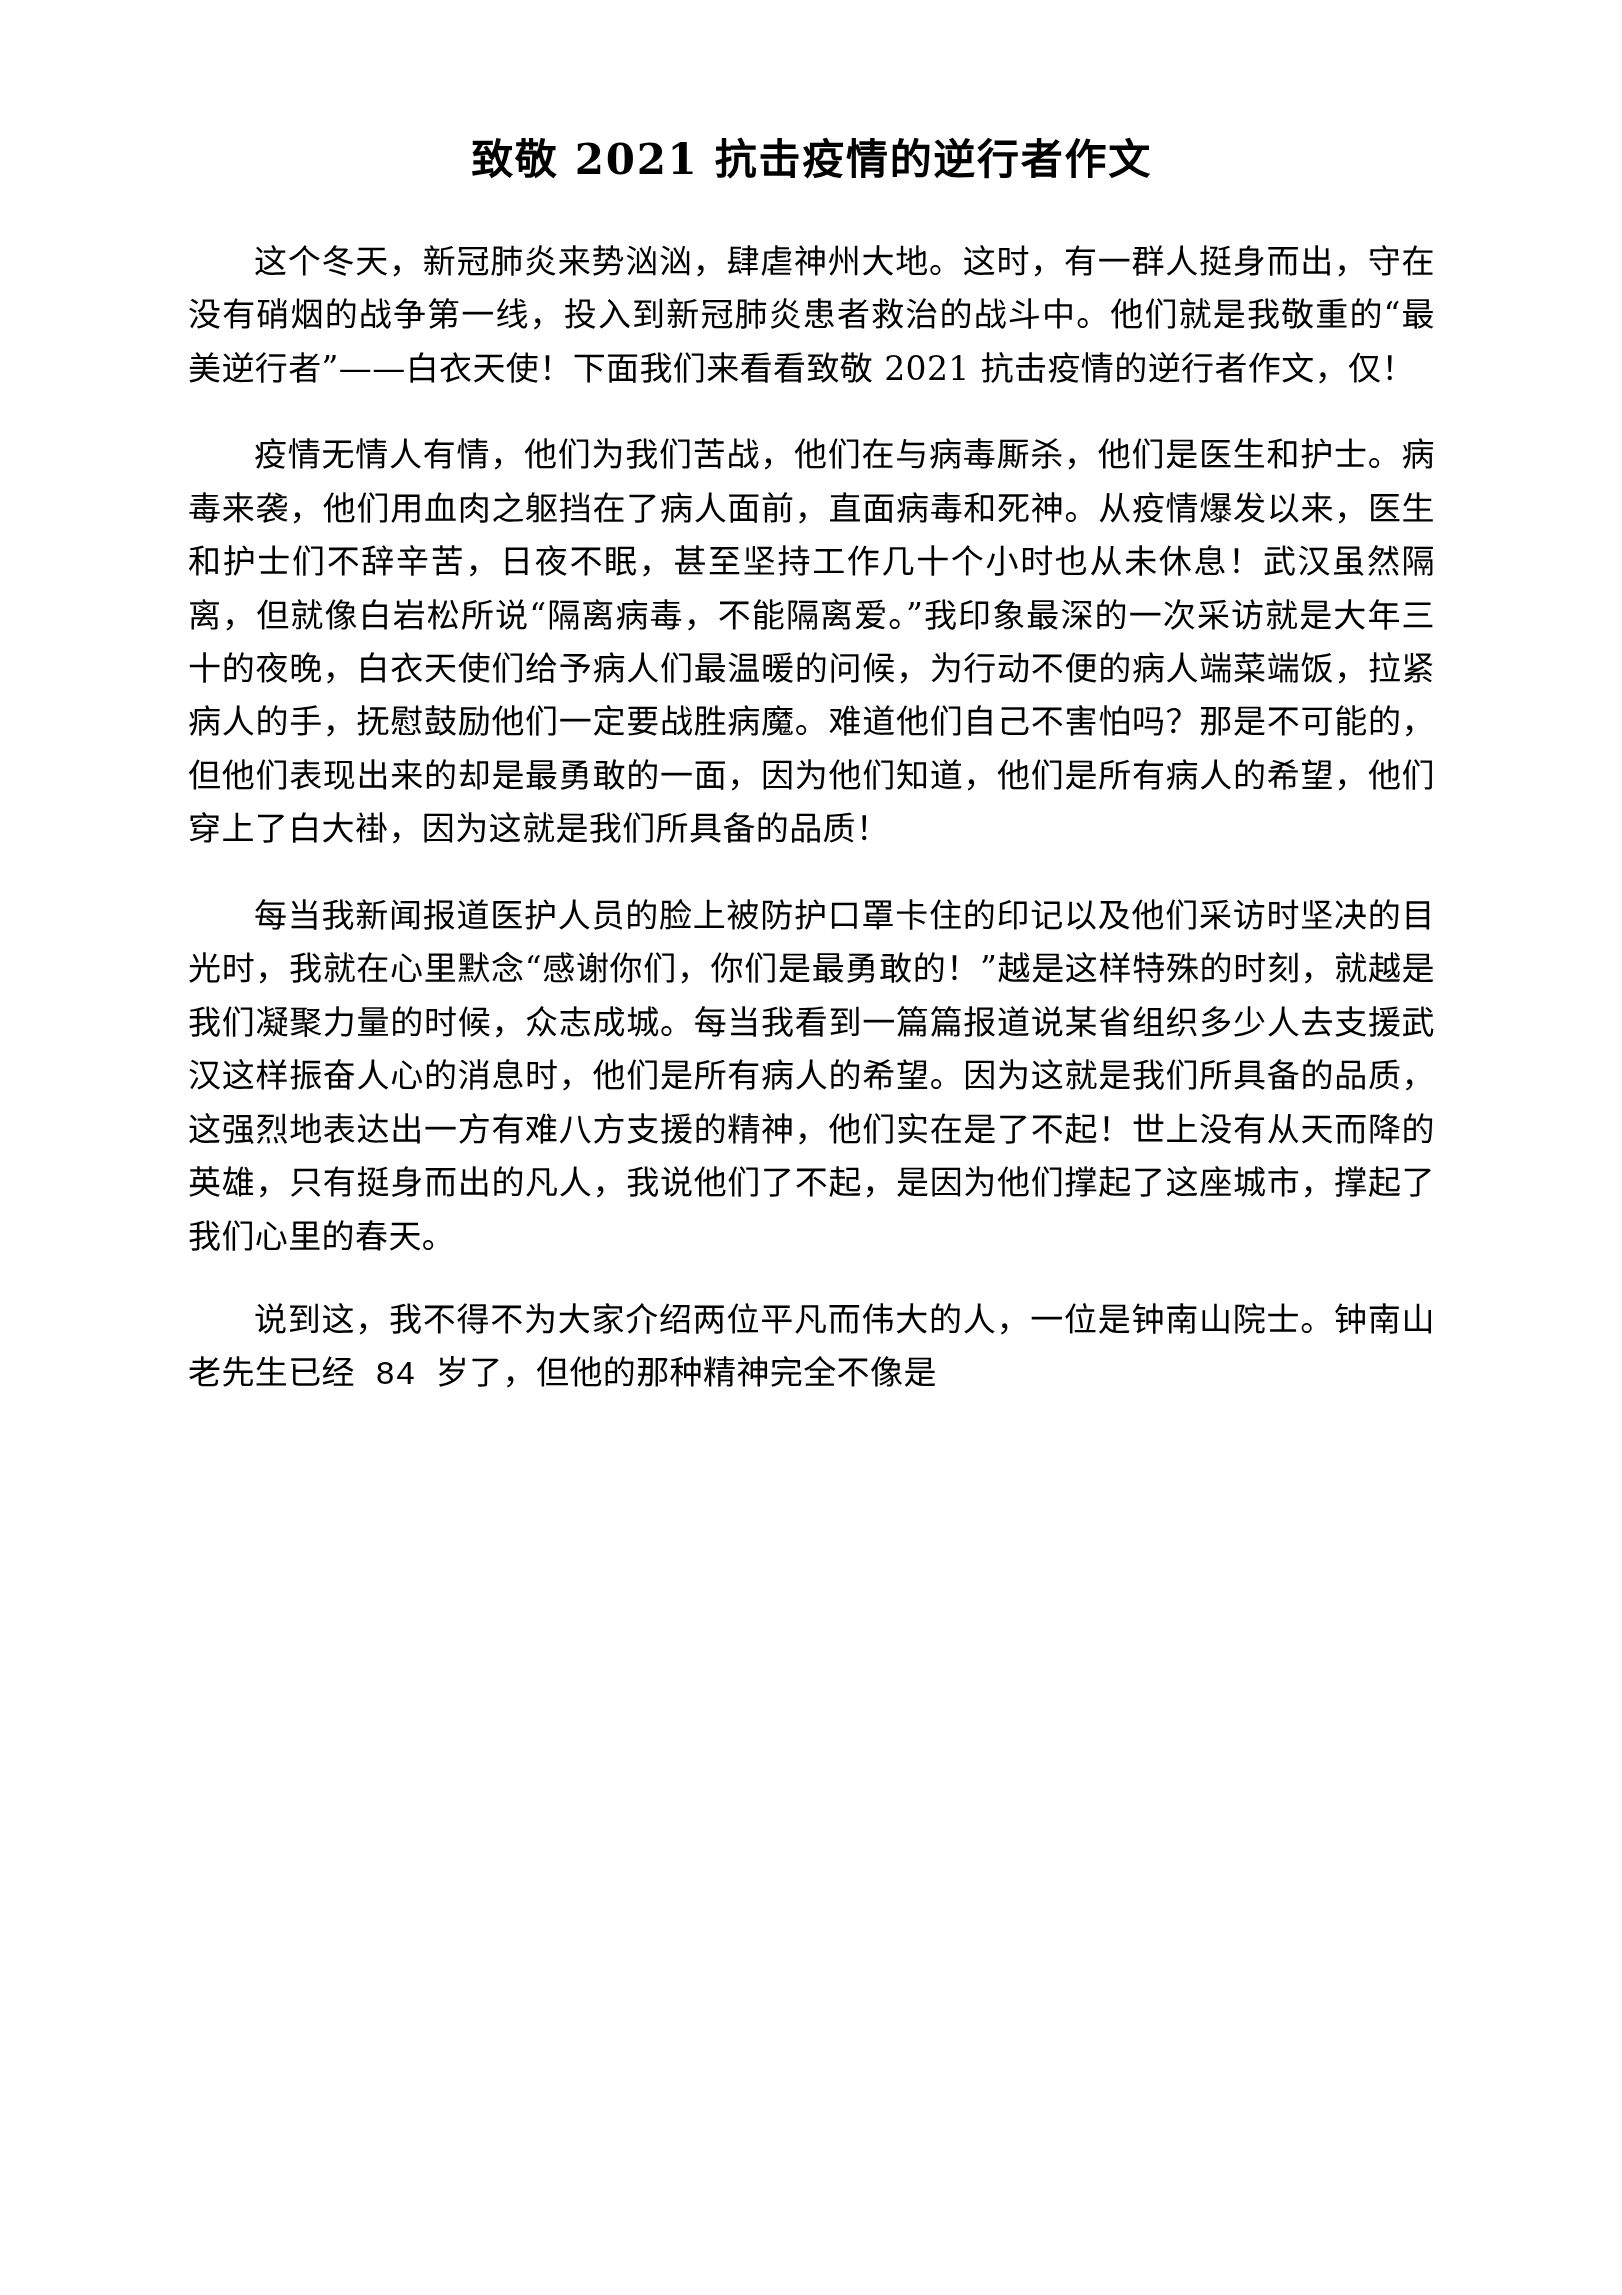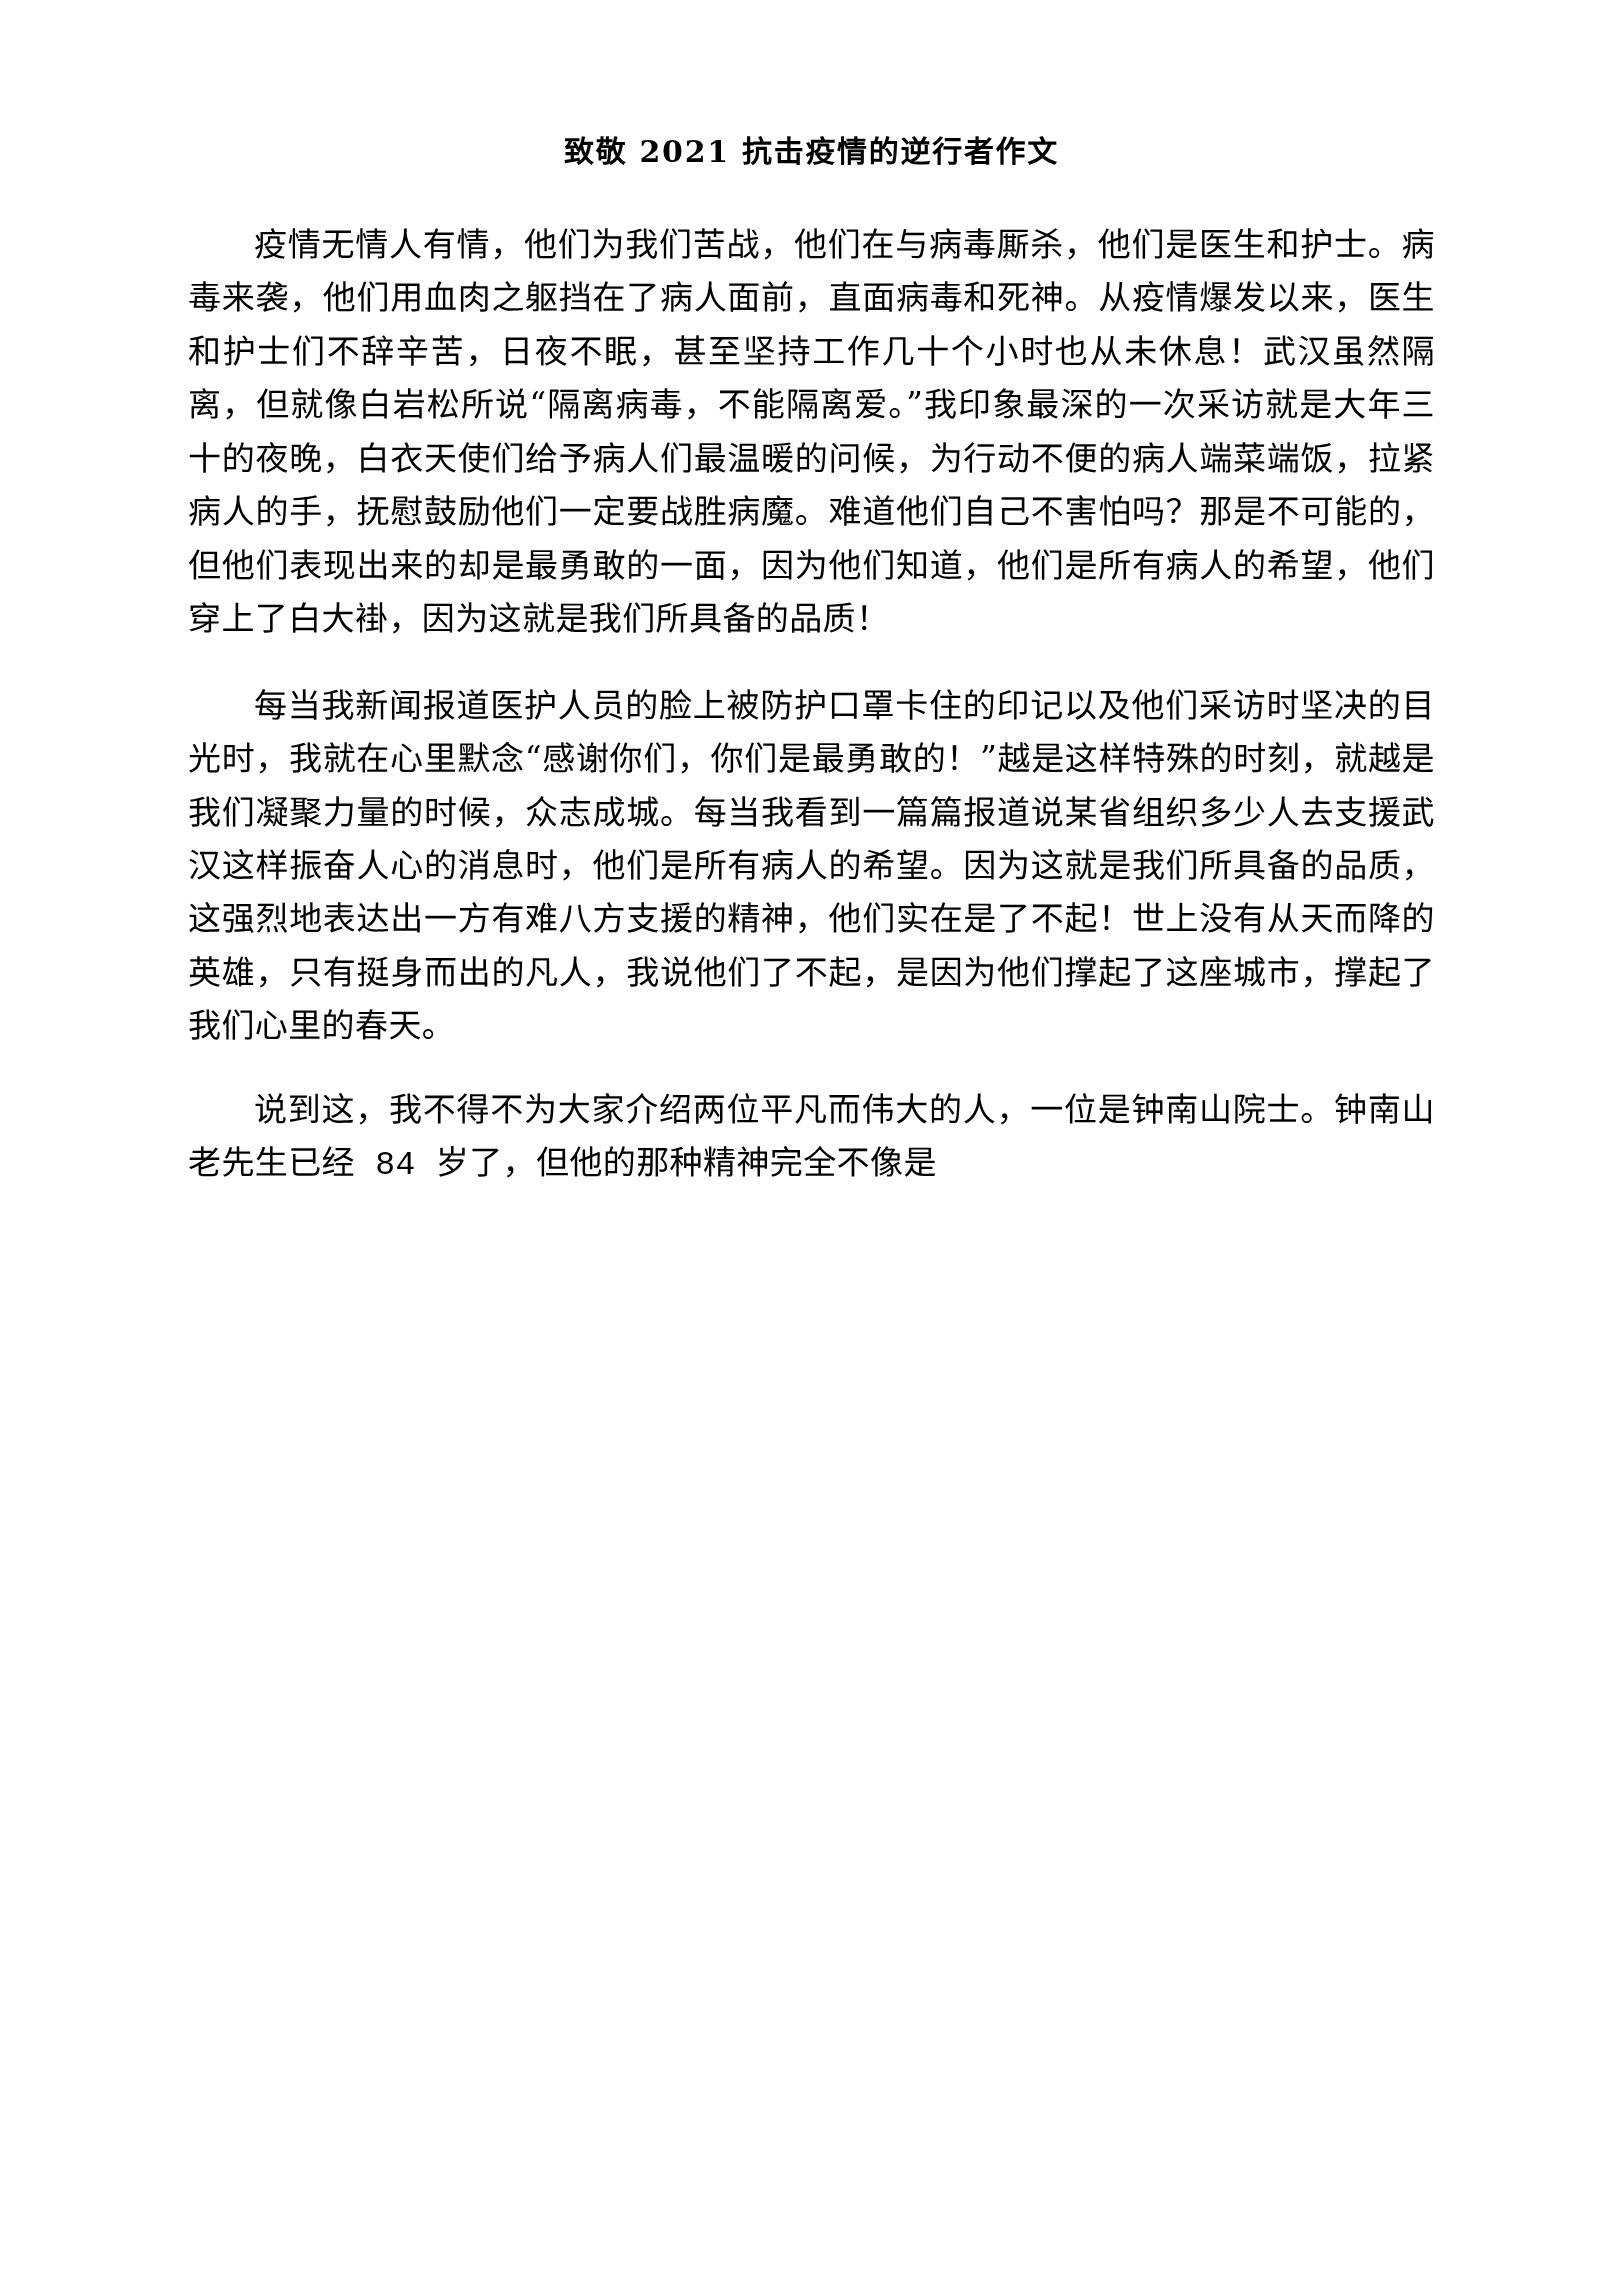--- a/index.html
+++ b/index.html
@@ -17,21 +17,21 @@
   }
   .page {
     box-sizing: border-box;
     width: 1623px;
     height: 2295px;
     padding: 131px 188px 0 188px;
     background: #ffffff;
     position: relative;
   }
   .doc-title {
-    font-size: 30px;
+    font-size: 42px;
     font-weight: bold;
     text-align: center;
     letter-spacing: 1.7px;
     line-height: 1.4;
     margin: 0 0 45px 0;
     font-family: "DejaVu Serif", "Liberation Serif", serif;
   }
   .para {
     font-size: 33px;
     line-height: 1.62;
@@ -45,17 +45,18 @@
   .para:last-child {
     margin-bottom: 8px;
     font-family: Liberation Mono, monospace;
   }
 </style>
 </head>
 <body>
 
 <div class="page">
   <h1 class="doc-title">致敬 2021 抗击疫情的逆行者作文</h1>
+  <p class="para">这个冬天，新冠肺炎来势汹汹，肆虐神州大地。这时，有一群人挺身而出，守在没有硝烟的战争第一线，投入到新冠肺炎患者救治的战斗中。他们就是我敬重的“最美逆行者”——白衣天使！下面我们来看看致敬 2021 抗击疫情的逆行者作文，仅！</p>
   <p class="para">疫情无情人有情，他们为我们苦战，他们在与病毒厮杀，他们是医生和护士。病毒来袭，他们用血肉之躯挡在了病人面前，直面病毒和死神。从疫情爆发以来，医生和护士们不辞辛苦，日夜不眠，甚至坚持工作几十个小时也从未休息！武汉虽然隔离，但就像白岩松所说“隔离病毒，不能隔离爱。”我印象最深的一次采访就是大年三十的夜晚，白衣天使们给予病人们最温暖的问候，为行动不便的病人端菜端饭，拉紧病人的手，抚慰鼓励他们一定要战胜病魔。难道他们自己不害怕吗？那是不可能的，但他们表现出来的却是最勇敢的一面，因为他们知道，他们是所有病人的希望，他们穿上了白大褂，因为这就是我们所具备的品质！</p>
   <p class="para">每当我新闻报道医护人员的脸上被防护口罩卡住的印记以及他们采访时坚决的目光时，我就在心里默念“感谢你们，你们是最勇敢的！”越是这样特殊的时刻，就越是我们凝聚力量的时候，众志成城。每当我看到一篇篇报道说某省组织多少人去支援武汉这样振奋人心的消息时，他们是所有病人的希望。因为这就是我们所具备的品质，这强烈地表达出一方有难八方支援的精神，他们实在是了不起！世上没有从天而降的英雄，只有挺身而出的凡人，我说他们了不起，是因为他们撑起了这座城市，撑起了我们心里的春天。</p>
   <p class="para">说到这，我不得不为大家介绍两位平凡而伟大的人，一位是钟南山院士。钟南山老先生已经 84 岁了，但他的那种精神完全不像是</p>
 </div>
 
 
 </body></html>

